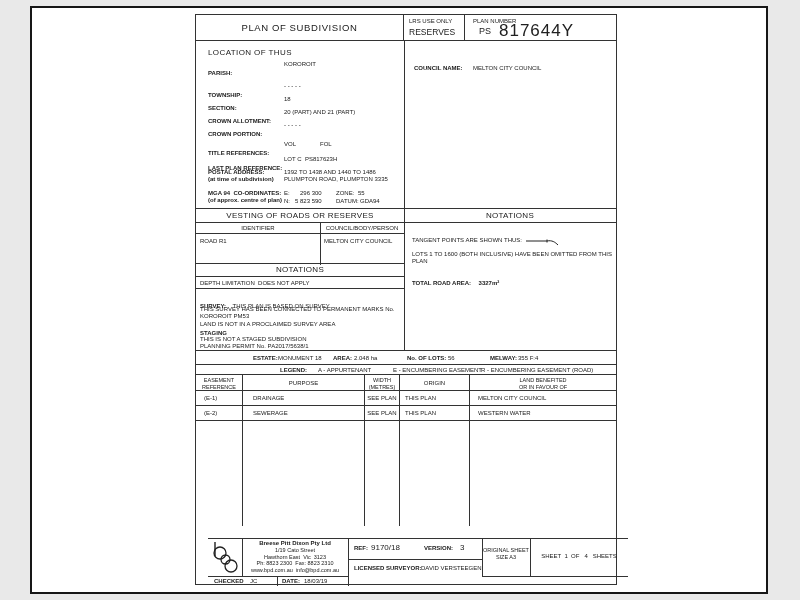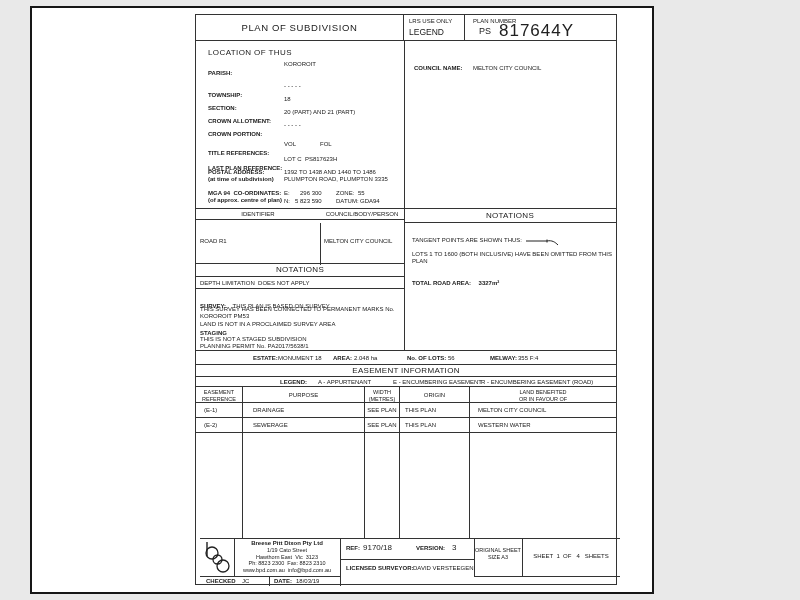--- a/index.html
+++ b/index.html
@@ -1,19 +1,19 @@
 <!DOCTYPE html>
 <html><head>
 <meta charset="utf-8">
 <style>
   *{box-sizing:border-box;margin:0;padding:0}
   html,body{width:800px;height:600px}
   body{background:#e9e9e9;font-family:"Liberation Sans",sans-serif;color:#202020;position:relative;overflow:hidden}
   .abs{position:absolute}
-  .paper{position:absolute;left:30px;top:6px;width:624px;height:588px;background:#fff;border:2px solid #161616}
+  .paper{position:absolute;left:30px;top:6px;width:738px;height:588px;background:#fff;border:2px solid #161616}
   .form{position:absolute;left:163px;top:6px;width:422px;height:571px;border:1px solid #333;background:#fff}
   .bb{border-bottom:1px solid #333}
   .br{border-right:1px solid #333}
   .bt{border-top:1px solid #333}
   .vline{position:absolute;width:0;border-left:1px solid #333}
   .hline{position:absolute;height:0;border-top:1px solid #333}
   .t55{font-size:5.5px;line-height:1.2}
   .t6{font-size:6px;line-height:1.2}
   .t8{font-size:8px;line-height:1.2}
   .t9{font-size:9.5px;line-height:1.2}
@@ -30,21 +30,21 @@
 
 <div class="paper">
   <div class="form">
 
     <div class="abs bb" style="left:0;top:0;width:420px;height:26px">
       <div class="abs br" style="left:0;top:0;width:208px;height:26px">
         <div class="t9 c" style="line-height:25px;letter-spacing:.6px" data-bind="header.title">PLAN OF SUBDIVISION</div>
       </div>
       <div class="abs br" style="left:208px;top:0;width:61px;height:26px">
         <div class="abs t6" style="left:5px;top:3px" data-bind="header.lrs_use_only">LRS USE ONLY</div>
-        <div class="abs" style="left:5px;top:12px;font-size:8.5px" data-bind="header.edition">LEGEND</div>
+        <div class="abs" style="left:5px;top:12px;font-size:8.5px" data-bind="header.edition">RESERVES</div>
       </div>
       <div class="abs" style="left:269px;top:0;width:151px;height:26px">
         <div class="abs t6" style="left:8px;top:3px" data-bind="header.plan_number_label">PLAN NUMBER</div>
         <div class="abs" style="left:14px;top:11px;font-size:9px" data-bind="header.plan_prefix">PS</div>
         <div class="abs" style="left:34px;top:6px;font-size:17px;letter-spacing:1px" data-bind="header.plan_number">817644Y</div>
       </div>
     </div>
 
     <div class="vline" style="left:208px;top:26px;height:310px"></div>
 
@@ -97,20 +97,21 @@
       <span class="abs t6" style="left:92px;top:0" data-bind="location.mga_e">296 300</span>
       <span class="abs t6" style="left:128px;top:0" data-bind="location.mga_zone_label">ZONE:</span>
       <span class="abs t6" style="left:150px;top:0" data-bind="location.mga_zone">55</span>
       <span class="abs t6" style="left:76px;top:8px" data-bind="location.mga_n_label">N:</span>
       <span class="abs t6" style="left:87px;top:8px" data-bind="location.mga_n">5 823 590</span>
       <span class="abs t6" style="left:128px;top:8px" data-bind="location.mga_datum_label">DATUM:</span>
       <span class="abs t6" style="left:152px;top:8px" data-bind="location.mga_datum">GDA94</span>
     </div>
 
     <div class="abs bt bb" style="left:0;top:193px;width:208px;height:56px">
+      <div class="bb t8 c" style="height:14px;line-height:13px;letter-spacing:.3px" data-bind="vesting.title">VESTING OF ROADS OR RESERVES</div>
       <div class="bb" style="height:11px;position:relative">
         <span class="abs t6 c" style="left:0;top:2px;width:124px" data-bind="vesting.col_identifier">IDENTIFIER</span>
         <span class="abs t6 c" style="left:124px;top:2px;width:84px" data-bind="vesting.col_council">COUNCIL/BODY/PERSON</span>
       </div>
       <div class="vline" style="left:124px;top:14px;height:42px"></div>
       <span class="abs t6" style="left:4px;top:29px" data-bind="vesting.rows.0.identifier">ROAD R1</span>
       <span class="abs t6" style="left:128px;top:29px" data-bind="vesting.rows.0.council">MELTON CITY COUNCIL</span>
     </div>
 
     <div class="abs bt bb" style="left:208px;top:193px;width:212px;height:143px">
@@ -151,21 +152,20 @@
       <span class="abs t6" style="left:82px;top:4px" data-bind="estate.estate">MONUMENT 18</span>
       <span class="abs t6 b" style="left:137px;top:4px" data-bind="estate.area_label">AREA:</span>
       <span class="abs t6" style="left:158px;top:4px" data-bind="estate.area">2.048 ha</span>
       <span class="abs t6 b" style="left:211px;top:4px" data-bind="estate.lots_label">No. OF LOTS:</span>
       <span class="abs t6" style="left:252px;top:4px" data-bind="estate.lots">56</span>
       <span class="abs t6 b" style="left:294px;top:4px" data-bind="estate.melway_label">MELWAY:</span>
       <span class="abs t6" style="left:322px;top:4px" data-bind="estate.melway">355 F:4</span>
     </div>
 
     <div class="abs" style="left:0;top:350px;width:420px;height:173px">
-      <div class="bb t8 c" style="height:12px;line-height:11px;letter-spacing:.3px" data-bind="easement.title">EASEMENT INFORMATION</div>
       <div class="bb" style="height:10px;position:relative">
         <span class="abs t6 b" style="left:84px;top:2px" data-bind="easement.legend_label">LEGEND:</span>
         <span class="abs t6" style="left:122px;top:2px" data-bind="easement.legend_a">A - APPURTENANT</span>
         <span class="abs t6" style="left:197px;top:2px" data-bind="easement.legend_e">E - ENCUMBERING EASEMENT</span>
         <span class="abs t6" style="left:285px;top:2px" data-bind="easement.legend_r">R - ENCUMBERING EASEMENT (ROAD)</span>
       </div>
       <div class="ecols bb" style="height:16px">
         <div style="width:47px">
             <div class="t55 c" style="padding-top:2px" data-bind="easement.col_reference">EASEMENT
 REFERENCE</div>
@@ -221,21 +221,21 @@
       </div>
       <div class="ecols" style="height:105px">
         <div style="width:47px"></div>
           <div style="width:122px"></div>
           <div style="width:35px"></div>
           <div style="width:70px"></div>
           <div style="width:146px"></div>
       </div>
     </div>
 
-    <div class="abs bt" style="left:4px;top:523px;width:420px;height:47px">
+    <div class="abs bt" style="left:12px;top:523px;width:420px;height:47px">
       <div class="vline" style="left:34px;top:0;height:37px"></div>
       <div class="vline" style="left:140px;top:0;height:47px"></div>
       <div class="vline" style="left:274px;top:0;height:37px"></div>
       <div class="vline" style="left:322px;top:0;height:37px"></div>
       <div class="hline" style="left:0;top:37px;width:140px"></div>
       <div class="hline" style="left:274px;top:37px;width:146px"></div>
       <div class="hline" style="left:140px;top:20px;width:134px"></div>
       <div class="vline" style="left:69px;top:37px;height:10px"></div>
 
       <svg class="abs" style="left:3px;top:2px" width="28" height="33" viewBox="0 0 28 33">

